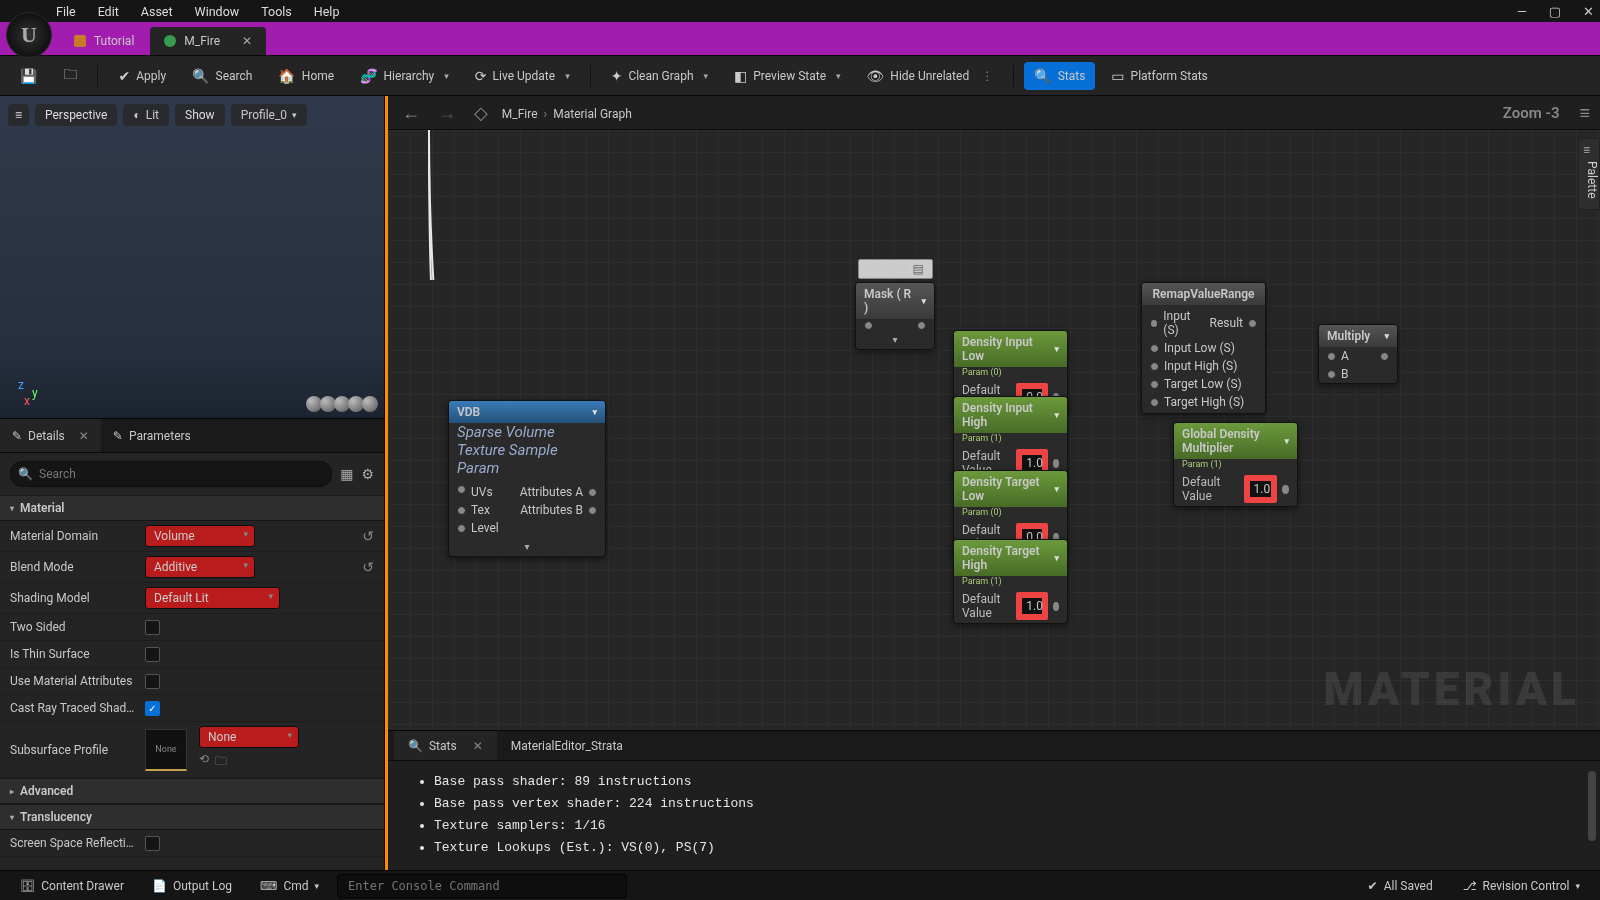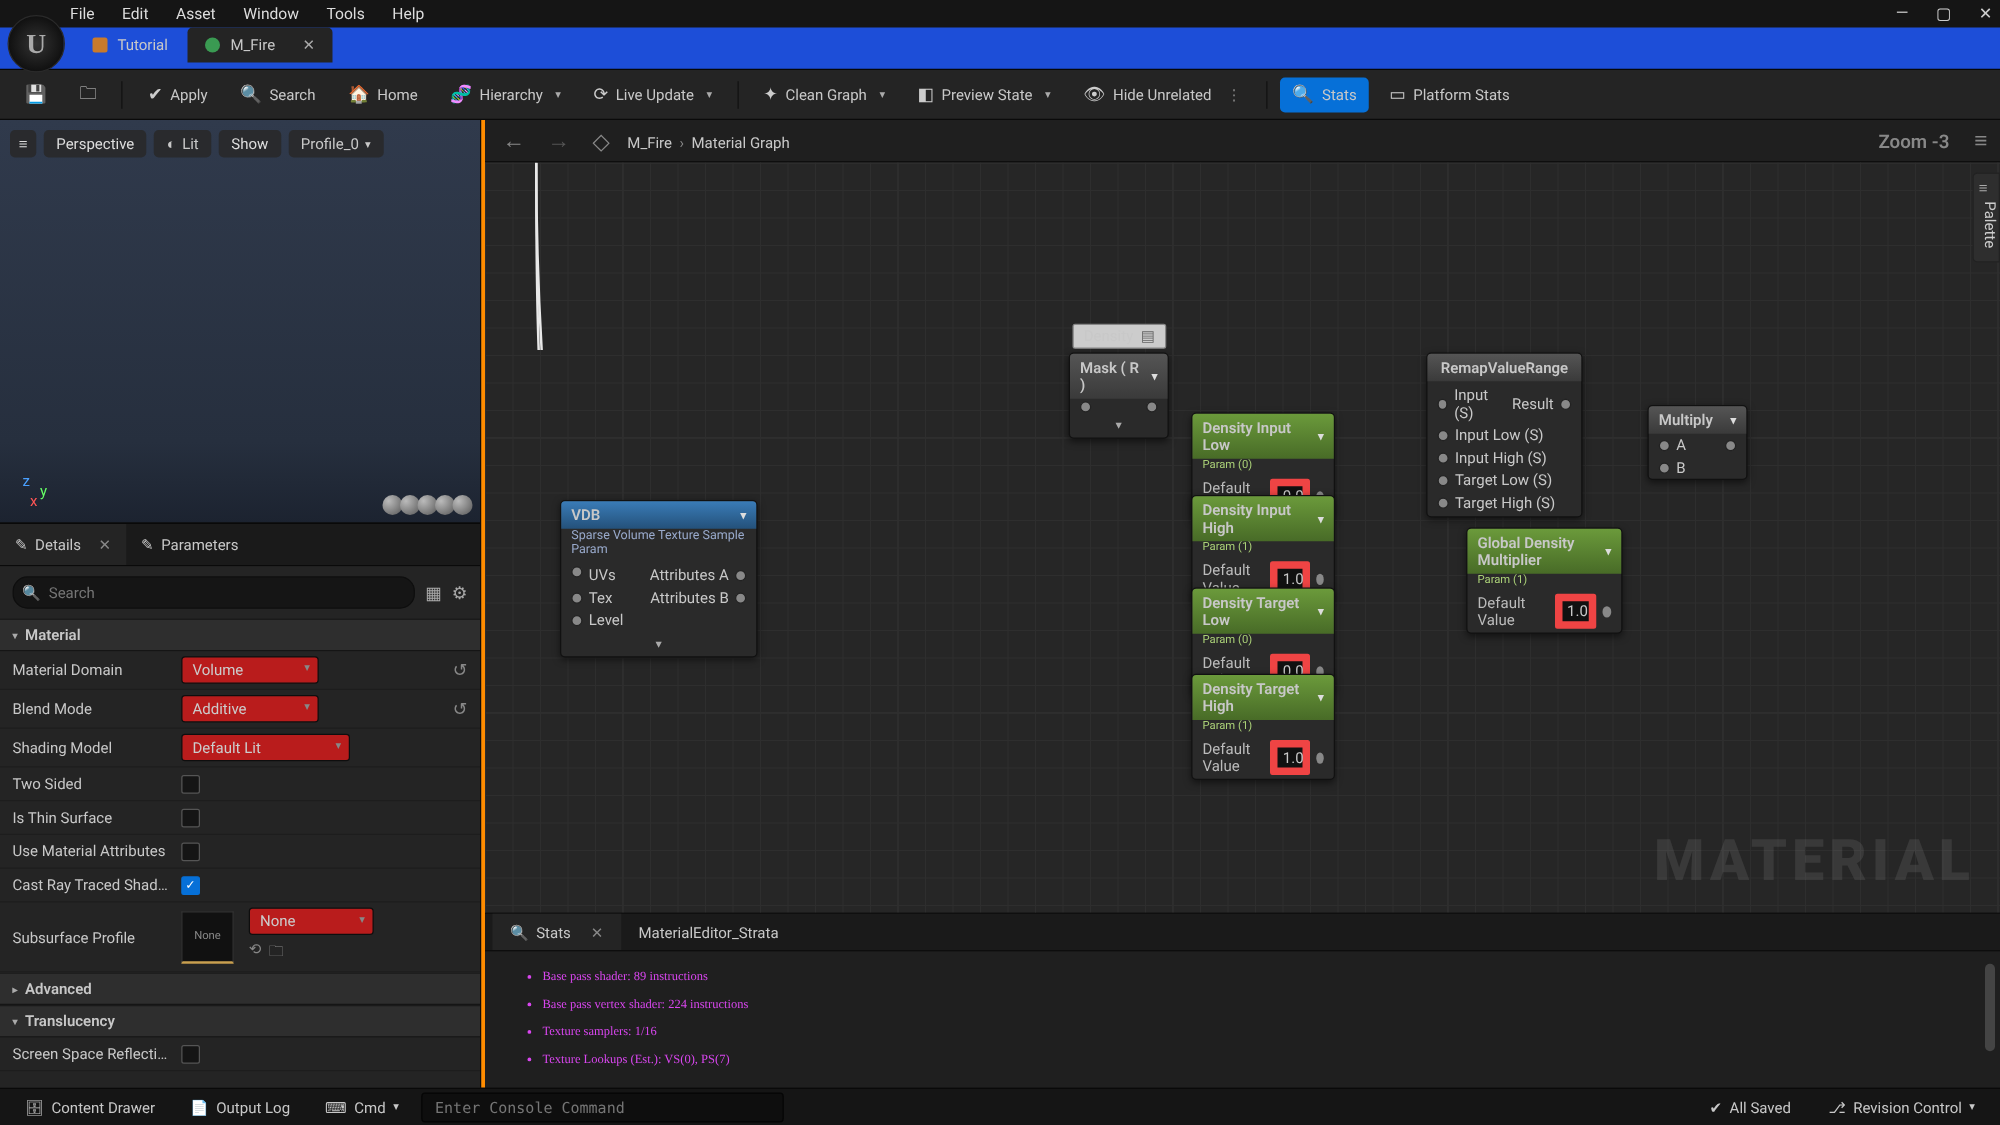--- a/index.html
+++ b/index.html
@@ -2,21 +2,21 @@
 <html><head>
 <meta charset="utf-8">
 <style>
 *{box-sizing:border-box;margin:0;padding:0;font-family:"Segoe UI",Roboto,Arial,sans-serif;font-size:12px;color:#c8c8c8;user-select:none}
 body{background:#1a1a1a;width:1600px;height:900px;overflow:hidden;position:relative}
 .titlebar{height:22px;background:#151515;display:flex;align-items:center;padding:0 6px}
 .titlebar .menu{display:flex;gap:22px;padding-left:50px}
 .titlebar .menu span{font-size:12.5px;color:#ddd}
 .titlebar .winctl{margin-left:auto;display:flex;gap:22px}
 .titlebar .winctl span{font-size:13px;color:#ccc}
-.tabrow{height:34px;background:#1d4ed8;display:flex;border-bottom:1px solid #070707}
+.tabrow{height:34px;background:#a21caf;display:flex;align-items:flex-end;border-bottom:1px solid #070707}
 .logo{width:46px;height:46px;border-radius:50%;background:radial-gradient(circle,#333 0%,#111 70%);position:absolute;top:12px;left:6px;display:flex;align-items:center;justify-content:center;color:#aaa;font-weight:700;font-size:22px;font-family:Georgia,serif;z-index:10;border:1px solid #2a2a2a}
 .tabrow .tab{height:28px;padding:0 14px;display:flex;align-items:center;gap:8px;border-radius:4px 4px 0 0;margin-left:2px;font-size:12.5px}
 .tabrow .tab.first{margin-left:60px}
 .tabrow .tab.active{background:#242424}
 .tabrow .tab .ico{width:12px;height:12px;border-radius:2px}
 .tabrow .tab .close{margin-left:14px;color:#aaa}
 .toolbar{height:40px;background:#242424;display:flex;align-items:center;padding:0 10px;gap:6px;border-bottom:1px solid #0a0a0a}
 .toolbar .tbtn{height:28px;padding:0 10px;border-radius:4px;display:flex;align-items:center;gap:6px;font-size:12.5px;color:#eee}
 .toolbar .tbtn.primary{background:#0670d8;color:#fff}
 .toolbar .sep{width:1px;height:22px;background:#111;margin:0 4px}
@@ -71,21 +71,21 @@
  linear-gradient(#333 1px,transparent 1px),
  linear-gradient(90deg,#333 1px,transparent 1px);
 background-size:22px 22px,22px 22px,110px 110px,110px 110px}
 .watermark{position:absolute;right:20px;bottom:14px;font-size:46px;font-weight:900;letter-spacing:4px;color:rgba(200,200,200,.12)}
 .palette-tab{position:absolute;right:0;top:8px;width:22px;background:#2e2e2e;border-radius:4px 0 0 4px;padding:22px 0 10px 0;writing-mode:vertical-rl;text-align:center;font-size:12px;color:#ccc;z-index:5;border:1px solid #222}
 .palette-tab::before{content:"≡";writing-mode:horizontal-tb;position:absolute;top:4px;left:4px;color:#aaa}
 
 .node{position:absolute;background:#2a2a2a;border:1px solid #111;border-radius:4px;box-shadow:0 2px 6px rgba(0,0,0,.5);min-width:80px}
 .node .nhead{padding:4px 8px;font-size:11px;font-weight:600;border-radius:3px 3px 0 0;display:flex;align-items:center;gap:6px}
 .node .nhead .exp{margin-left:auto;font-size:9px;color:#ddd}
-.node .nsub{font-size:10px;color:#9ac;padding:0 8px 4px 8px}
+.node .nsub{font-size:15px;font-style:italic;color:#9ac;padding:0 8px 4px 8px}
 .node .nbody{padding:2px 0}
 .node .pin{display:flex;align-items:center;padding:2px 8px;font-size:10px;color:#ccc;gap:5px;position:relative}
 .node .pin .dot{width:9px;height:9px;border-radius:50%;background:#888;border:1px solid #222}
 .node .nfoot{text-align:center;color:#aaa;font-size:10px;padding:2px 0 4px 0}
 .node.blue .nhead{background:linear-gradient(#3a7cb8,#24517a)}
 .node.green .nhead{background:linear-gradient(#6b9a3b,#486b27)}
 .node.grey .nhead{background:linear-gradient(#555,#3a3a3a)}
 .node .valrow{display:flex;align-items:center;padding:3px 8px;font-size:10px;gap:5px;justify-content:flex-end}
 .node .valrow .vlabel{color:#bbb}
 .node .valrow .vbox{background:#111;border:6px solid #ef4444;padding:1px 4px;border-radius:2px;font-size:12px;min-width:22px;text-align:right}
@@ -96,21 +96,21 @@
 svg.wires{position:absolute;inset:0;pointer-events:none}
 svg.wires path{stroke:#e8e8e8;stroke-width:2;fill:none}
 
 .stats-panel{height:140px;background:#1f1f1f;border-top:1px solid #070707;display:flex;flex-direction:column}
 .stats-tabs{height:30px;display:flex;align-items:center;padding:0 6px;background:#1a1a1a;border-bottom:1px solid #0d0d0d}
 .stats-tab{padding:0 14px;height:100%;display:flex;align-items:center;gap:6px;font-size:12.5px}
 .stats-tab.active{background:#242424}
 .stats-tab .close{margin-left:10px;color:#888}
 .stats-body{flex:1;padding:10px 28px;overflow:auto;position:relative}
 .stats-body ul{list-style:disc;padding-left:18px}
-.stats-body li{font-family:Liberation Serif, serif;font-size:10px;color:#d946ef;line-height:22px}
+.stats-body li{font-family:Liberation Mono, monospace;font-size:13px;color:#e5e5e5;line-height:22px}
 .stats-scroll{position:absolute;right:4px;top:10px;width:8px;height:70px;background:#444;border-radius:4px}
 
 .statusbar{height:30px;background:#151515;display:flex;align-items:center;padding:0 10px;gap:8px;border-top:1px solid #060606}
 .sb-btn{padding:4px 10px;border-radius:4px;display:flex;align-items:center;gap:6px;font-size:12.5px;color:#ddd}
 .sb-input{background:#0e0e0e;border:1px solid #050505;border-radius:3px;padding:4px 10px;width:290px;font-size:12px;color:#777;font-family:Consolas,monospace}
 .sb-right{margin-left:auto;display:flex;gap:10px}
 </style>
 </head>
 <body>
 

